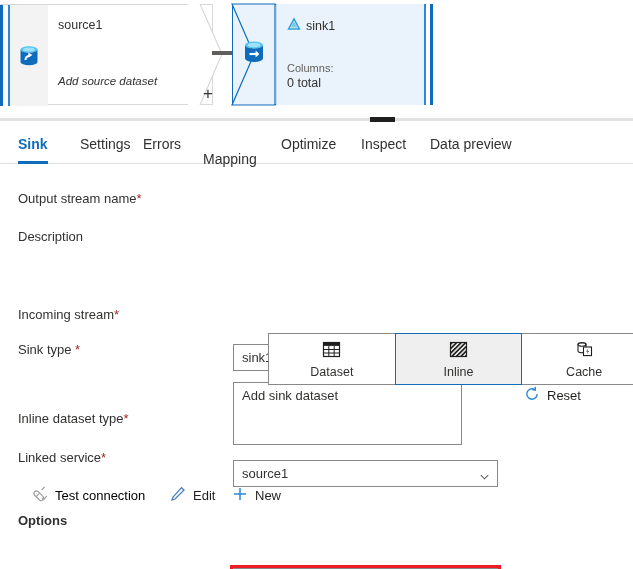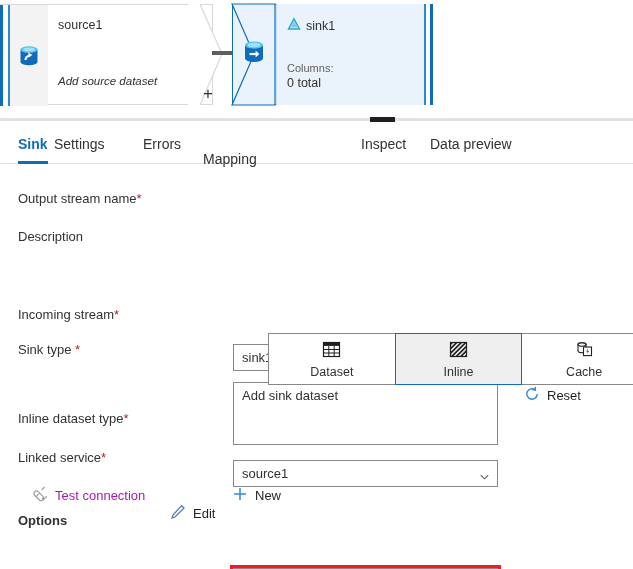--- a/index.html
+++ b/index.html
@@ -206,21 +206,21 @@
     position: absolute;
     font-size: 13px;
     color: #201f1e;
     display: flex; align-items: center; gap: 7px;
     cursor: pointer;
     white-space: nowrap;
   }
   .disbtn {
     position: absolute;
     font-size: 13px;
-    color: #a21caf;
+    color: #000000;
     display: flex; align-items: center; gap: 6px;
     white-space: nowrap;
   }
 
   
   .segwrap {
     position: absolute; left: 232px; top: 333px;
     width: 380px; height: 52px;
     border: 1px solid #8a8886;
     background: #ffffff;
@@ -306,23 +306,24 @@
     <div class="sink-cols-v">0 total</div>
   </div>
   <div class="sink-accent"></div>
 
   <div class="canvas-divider"></div>
   <div class="collapse-handle"></div>
 </div>
 
 <div id="tabs">
   <div class="tab active" style="left:18px;">Sink</div>
-  <div class="tab" style="left:54px;">Settings</div>
+  <div class="tab" style="left:80px;">Settings</div>
   <div class="tab" style="left:143px;">Errors</div>
   <div class="tab" style="left:203px;margin-top:15px;">Mapping</div>
+  <div class="tab" style="left:281px;">Optimize</div>
   <div class="tab" style="left:361px;">Inspect</div>
   <div class="tab" style="left:430px;">Data preview</div>
 </div>
 
 <div id="form">
 
   <div class="flabel" style="left:18px; top:27px;">
     <span>Output stream name</span><span class="req">*</span>
   </div>
   <input class="tinput" style="left: 233px; top: 180px; width: 265px; height: 27px;" value="sink1">
@@ -332,21 +333,21 @@
     <span>
       <svg width="13" height="13" viewBox="0 0 13 13">
         <path d="M1 3.4 V12 H10 V7.4" fill="none" stroke="#0f6cbd" stroke-width="1.3"></path>
         <path d="M5.6 1.2 H11.8 V7.2" fill="none" stroke="#0f6cbd" stroke-width="1.3"></path>
         <path d="M11.6 1.4 L6.1 6.9" stroke="#0f6cbd" stroke-width="1.3"></path>
       </svg>
     </span>
   </div>
 
   <div class="flabel" style="left:18px; top:65px;">Description</div>
-  <textarea class="tinput" style="left: 233px; top: 218px; width: 265px; height: 63px;">Add sink dataset</textarea>
+  <textarea class="tinput" style="left: 233px; top: 218px; width: 229px; height: 63px;">Add sink dataset</textarea>
 
   <div class="darkbtn" style="left:524px; top:222px;">
     <span>
       <svg width="16" height="16" viewBox="0 0 16 16">
         <path d="M13.2 8 a5.2 5.2 0 1 1 -2.1 -4.2" fill="none" stroke="#2b88d8" stroke-width="1.4"></path>
         <path d="M11.2 0.9 L11.4 4.2 L8.2 3.6" fill="none" stroke="#2b88d8" stroke-width="1.4"></path>
       </svg>
     </span>
     <span>Reset</span>
   </div>
@@ -420,21 +421,21 @@
     <span>
       <svg width="16" height="16" viewBox="0 0 16 16">
         <path d="M3.2 10.6 L6.6 7.2 M5 5.4 L10.2 10.6 a2.6 2.6 0 0 1 -3.6 3.6 L1.4 9 a2.6 2.6 0 0 1 3.6 -3.6 z" fill="none" stroke="#a19f9d" stroke-width="1.2"></path>
         <path d="M8.6 4 L11.6 1" stroke="#a19f9d" stroke-width="1.2"></path>
         <path d="M9 12 L10.6 13.6 L13.8 10.2" fill="none" stroke="#a19f9d" stroke-width="1.2"></path>
       </svg>
     </span>
     <span>Test connection</span>
   </div>
 
-  <div class="darkbtn" style="left:170px; top:340px;text-align:right;">
+  <div class="darkbtn" style="left:170px; top:322px;text-align:right;">
     <span>
       <svg width="16" height="16" viewBox="0 0 16 16">
         <path d="M11.6 1.6 L14 4 L5 13 L2 14 L3 11 z" fill="none" stroke="#4a7ebb" stroke-width="1.3"></path>
       </svg>
     </span>
     <span>Edit</span>
   </div>
 
   <div class="darkbtn" style="left:232px; top:322px;">
     <span>

